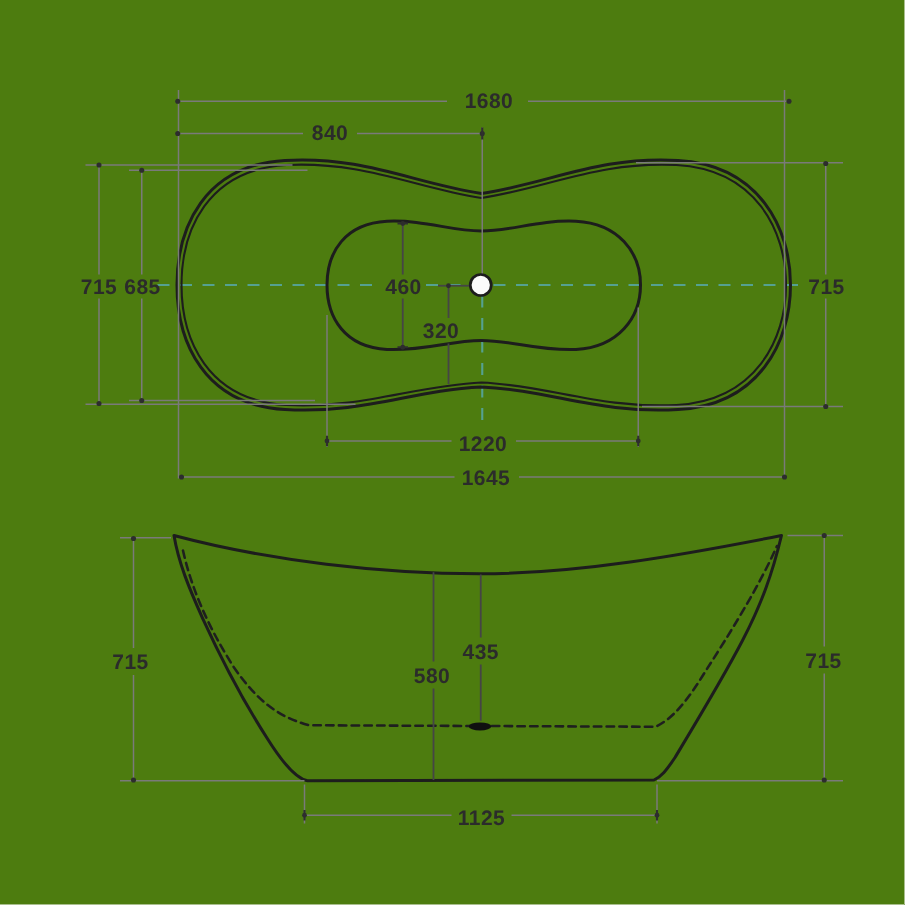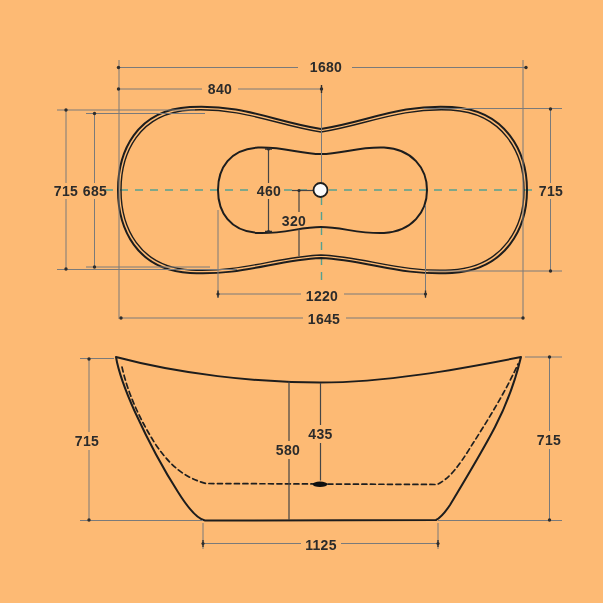--- a/index.html
+++ b/index.html
@@ -1,17 +1,17 @@
 <!DOCTYPE html>
 <html><head>
 <meta charset="utf-8">
 <style>
   html,body{margin:0;padding:0;background:#f4f4f4;}
   .canvas{
-    position:relative;width:603px;height:603px;background:#fdba74;
+    position:relative;width:603px;height:603px;background:#4d7c0f;
     font-family:"Liberation Sans", sans-serif;overflow:hidden;
   }
   svg{display:block}
   .outline{fill:none;stroke:#1d1d1d;stroke-width:2;stroke-linecap:round;stroke-linejoin:round}
   .outline-thin{fill:none;stroke:#1d1d1d;stroke-width:1.4;stroke-linecap:round;stroke-linejoin:round}
   .hidden-edge{fill:none;stroke:#1f1f1f;stroke-width:1.7;stroke-dasharray:5 3.5;stroke-linecap:round}
   .dim{fill:none;stroke:#7a7a7a;stroke-width:1}
   .dim-dark{fill:none;stroke:#454545;stroke-width:1.2}
   .centerline{fill:none;stroke:#55a191;stroke-width:1.4;stroke-dasharray:8 7}
   .dot{fill:#2d2d2d;stroke:none}

